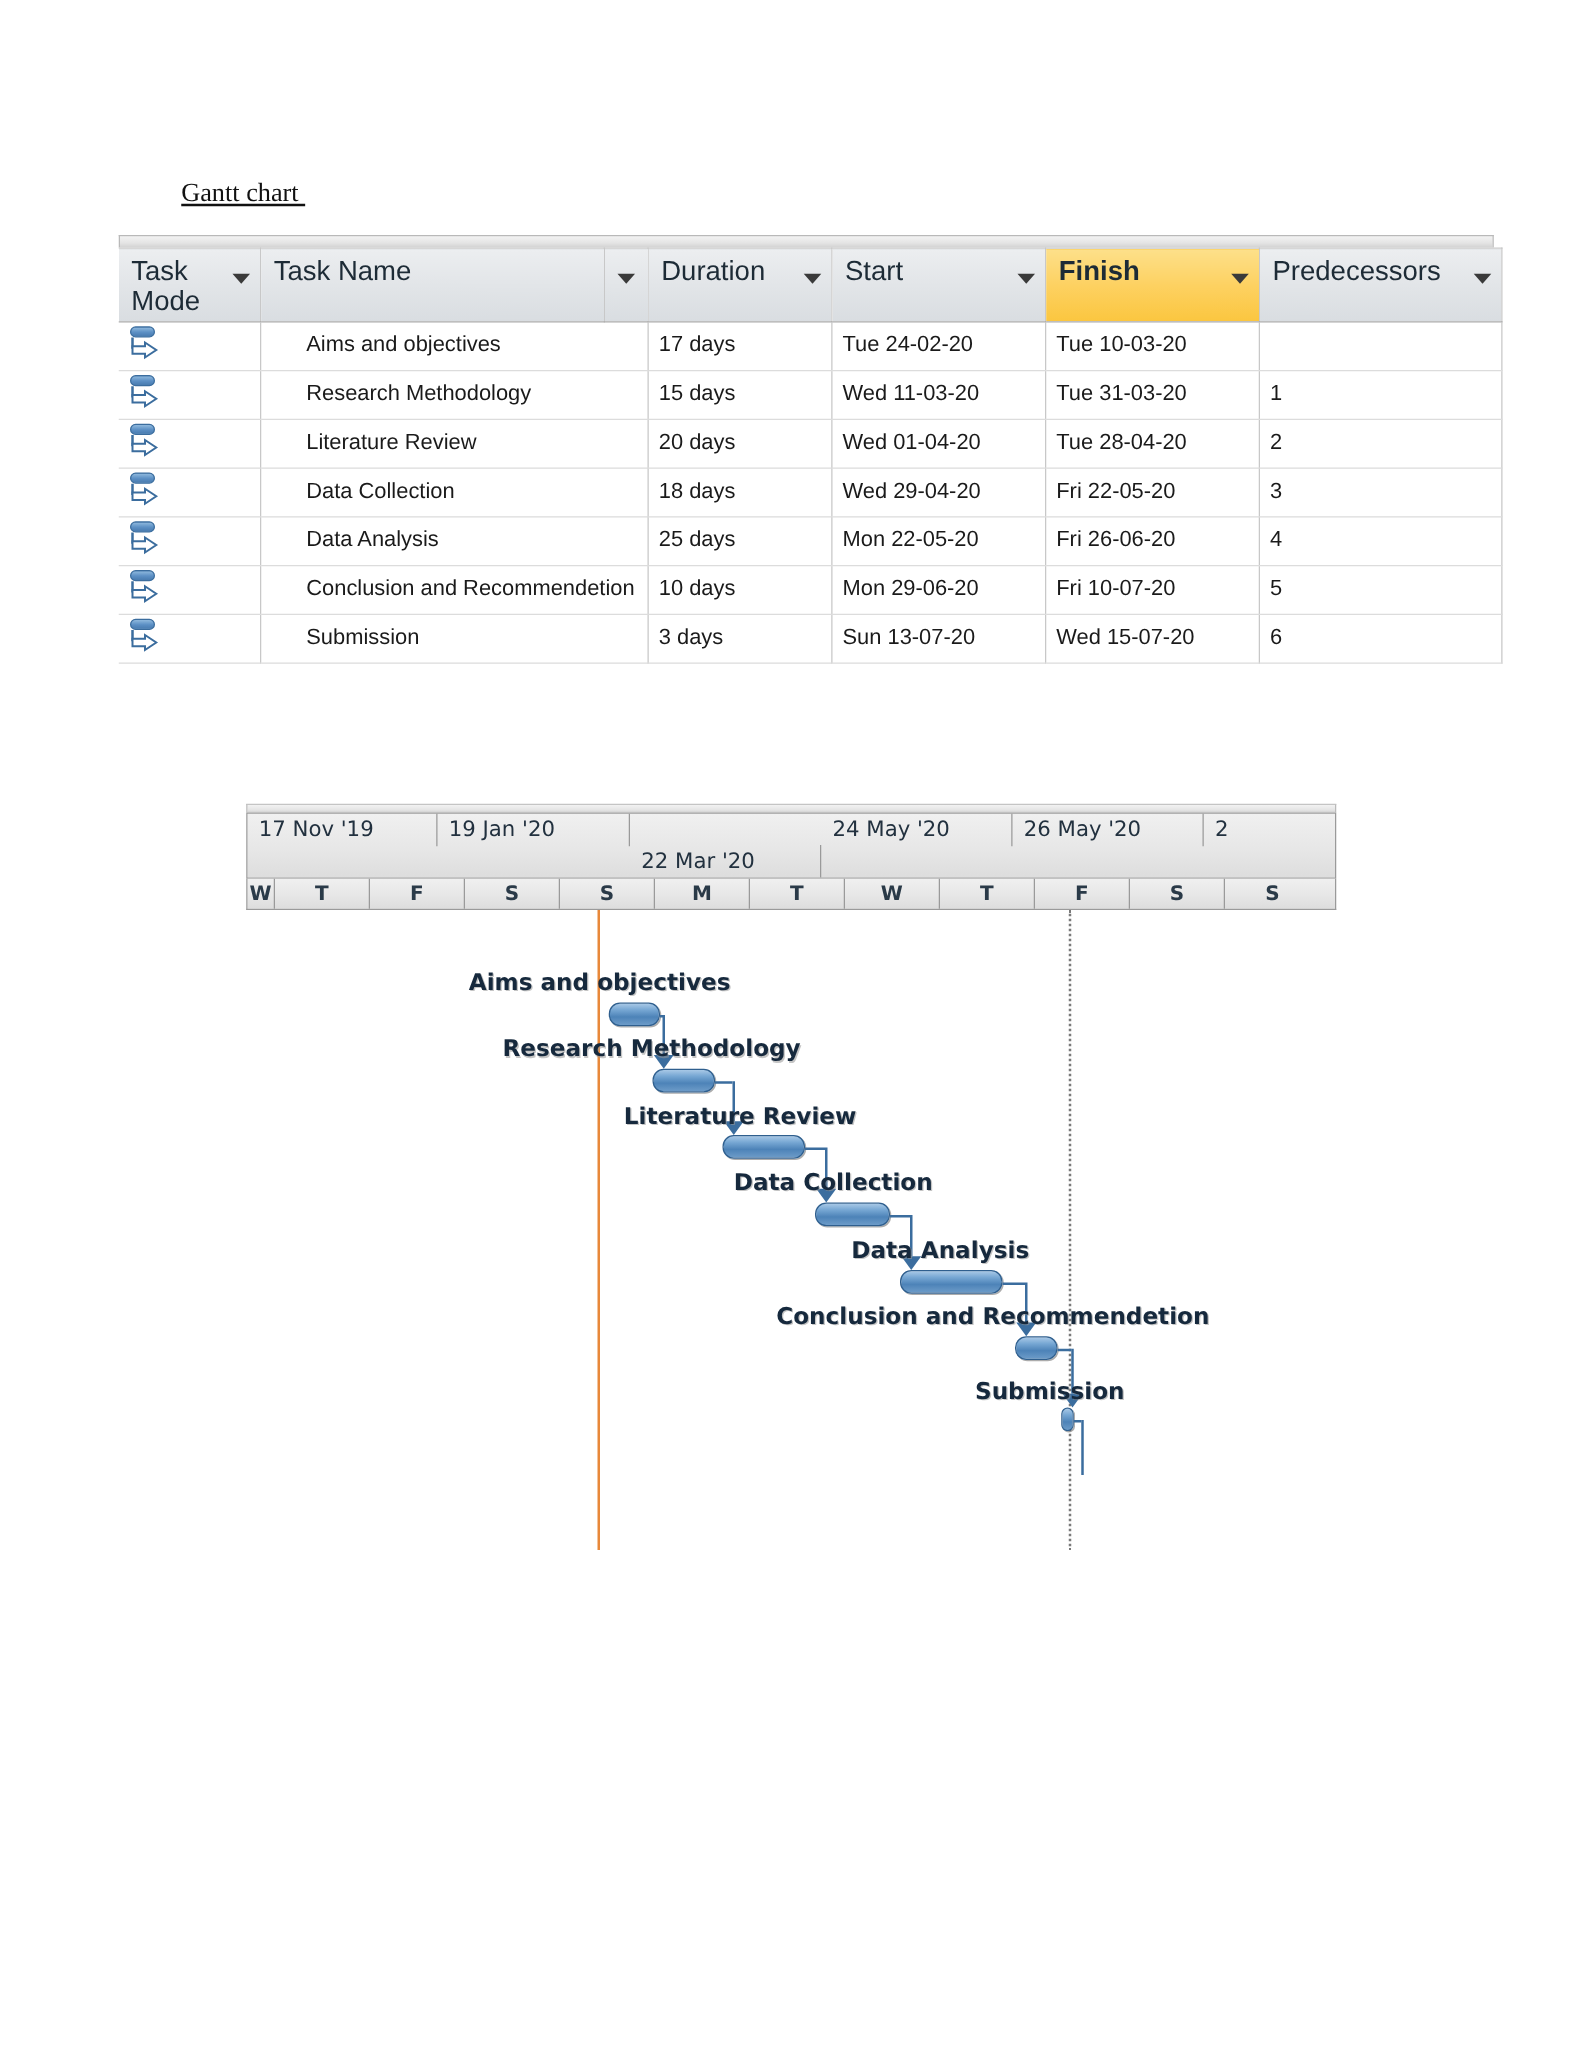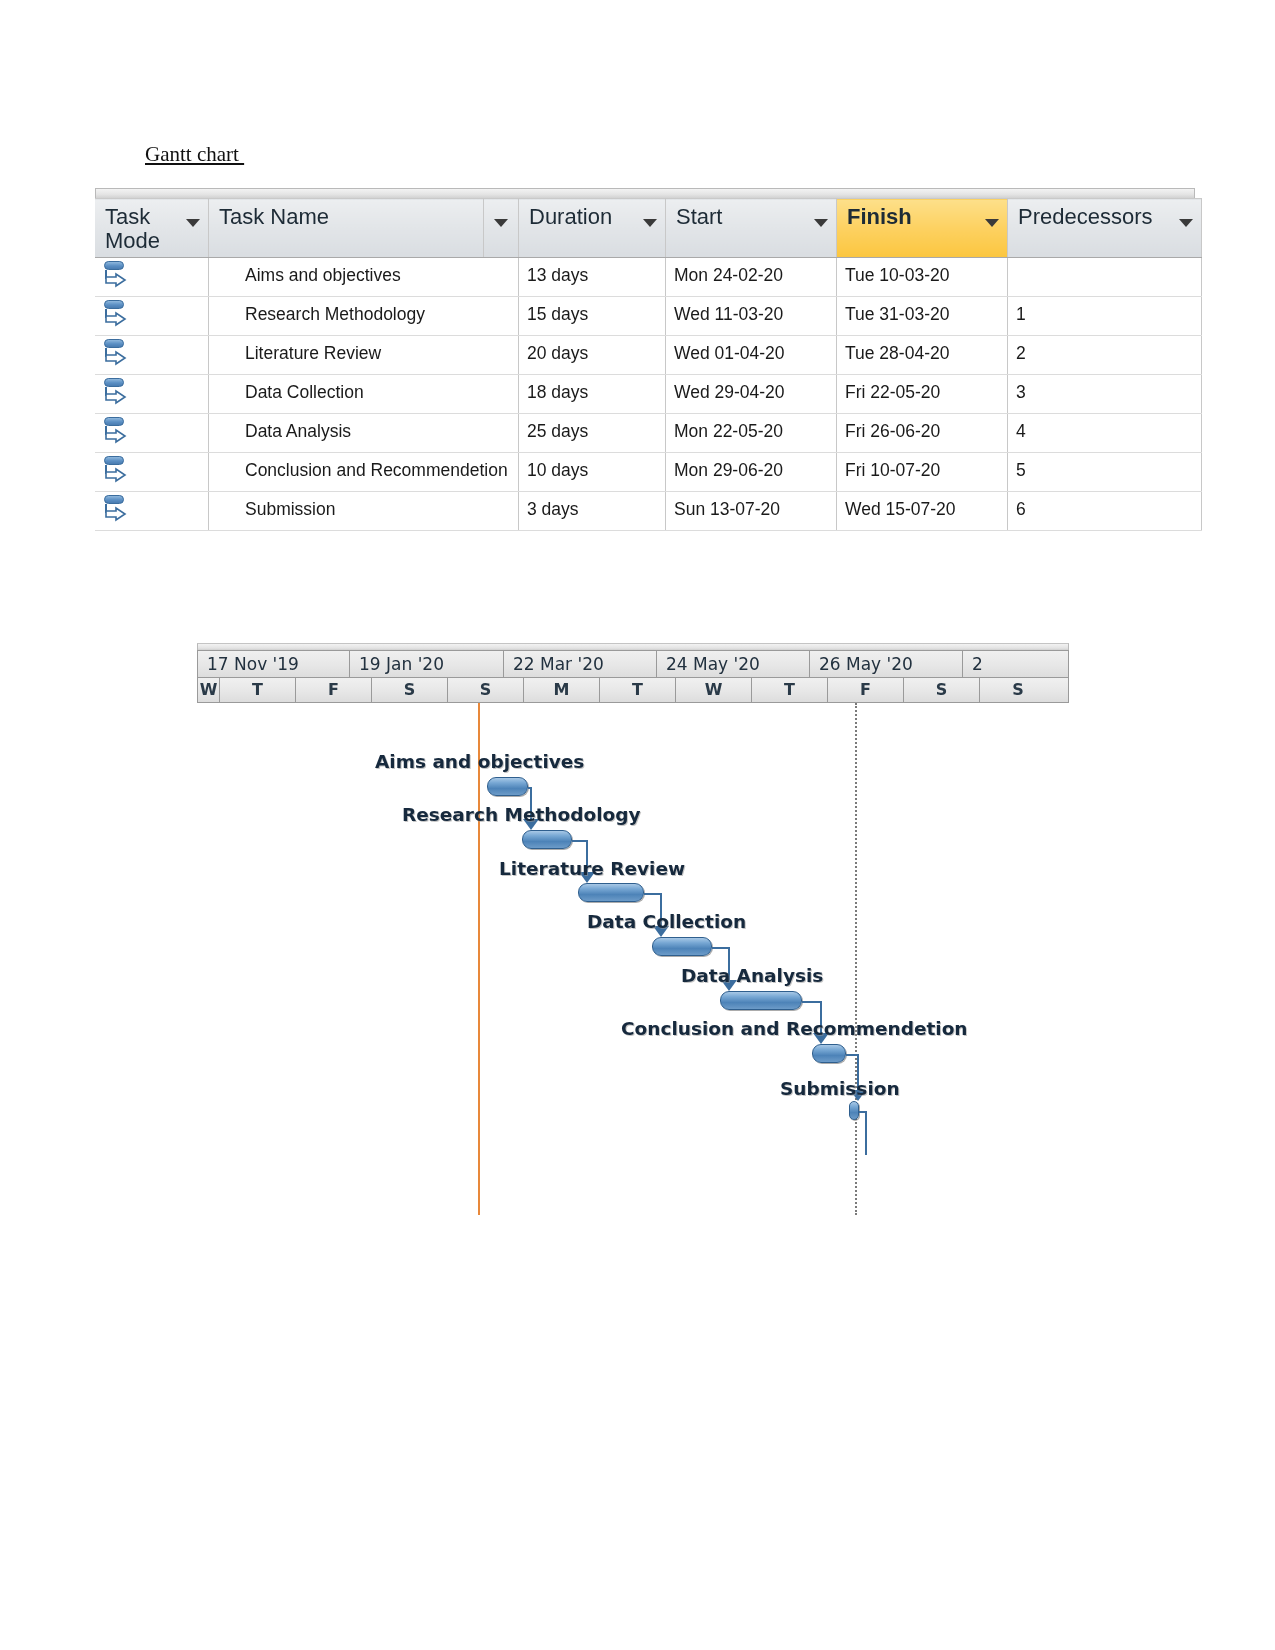--- a/index.html
+++ b/index.html
@@ -304,24 +304,24 @@
               <span class="stem"></span>
               <svg width="24" height="18" viewBox="0 0 24 18">
                 <path d="M2 5 H12 V2 L21 8 L12 14 V11 H2 Z" fill="#ffffff" stroke="#3b6d9e" stroke-width="1.6"></path>
               </svg>
             </div>
           </td>
           <td colspan="2">
             <div class="td-inner taskname">Aims and objectives</div>
           </td>
           <td>
-            <div class="td-inner">13 days</div>
-          </td>
-          <td>
-            <div class="td-inner">Mon 24-02-20</div>
+            <div class="td-inner">17 days</div>
+          </td>
+          <td>
+            <div class="td-inner">Tue 24-02-20</div>
           </td>
           <td>
             <div class="td-inner">Tue 10-03-20</div>
           </td>
           <td>
             <div class="td-inner"></div>
           </td>
         </tr>
         <tr>
           <td class="modecell">
@@ -482,21 +482,21 @@
       </tbody>
   </table>
 </div>
 
 <div class="gantt">
   <div class="gantt-topline"></div>
 
   <div class="tl-row top" id="tl-periods">
       <div class="tl-cell" style="width: 152px;">17 Nov '19</div>
       <div class="tl-cell" style="width: 154px;">19 Jan '20</div>
-      <div class="tl-cell" style="width: 153px;">22 Mar '20</div>
+      <div class="tl-cell" style="width: 153px; margin-top: 25px;">22 Mar '20</div>
       <div class="tl-cell" style="width: 153px;">24 May '20</div>
       <div class="tl-cell" style="width: 153px;">26 May '20</div>
       <div class="tl-cell" style="width: 105px;">2</div>
     </div>
   <div class="tl-row bottom" id="tl-days">
       <div class="tl-cell day" style="width: 22px;">W</div>
       <div class="tl-cell day" style="width: 76px;">T</div>
       <div class="tl-cell day" style="width: 76px;">F</div>
       <div class="tl-cell day" style="width: 76px;">S</div>
       <div class="tl-cell day" style="width: 76px;">S</div>

